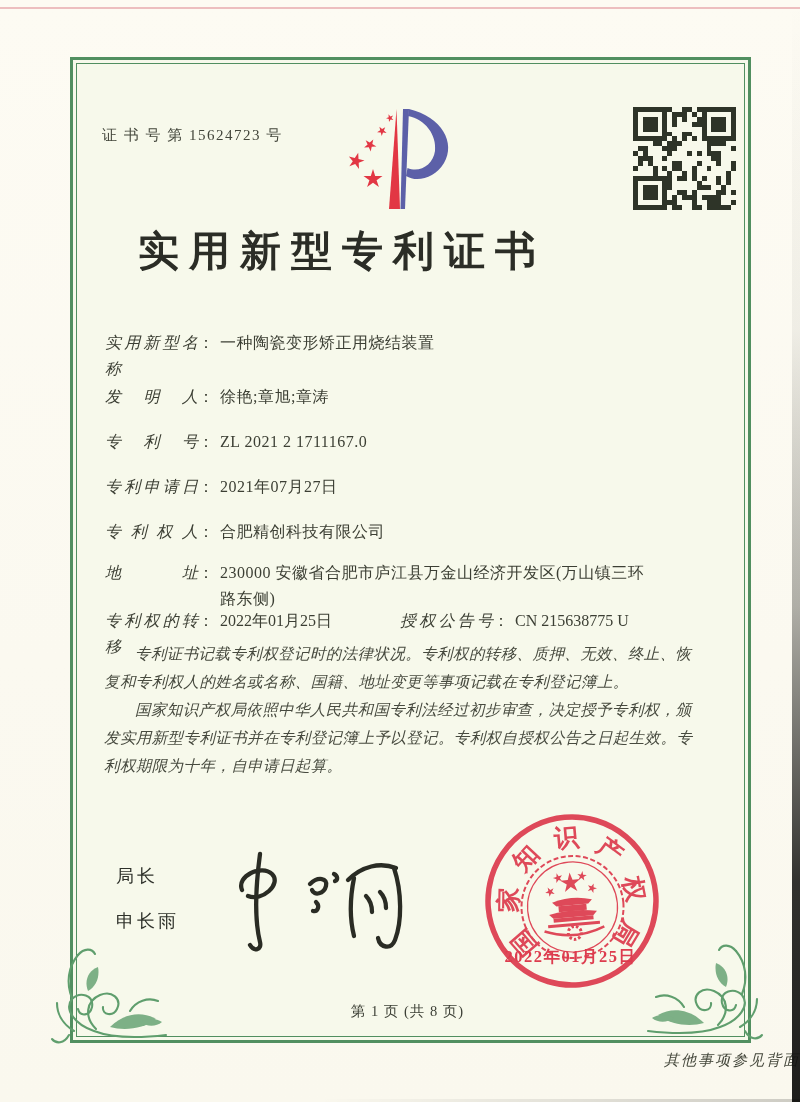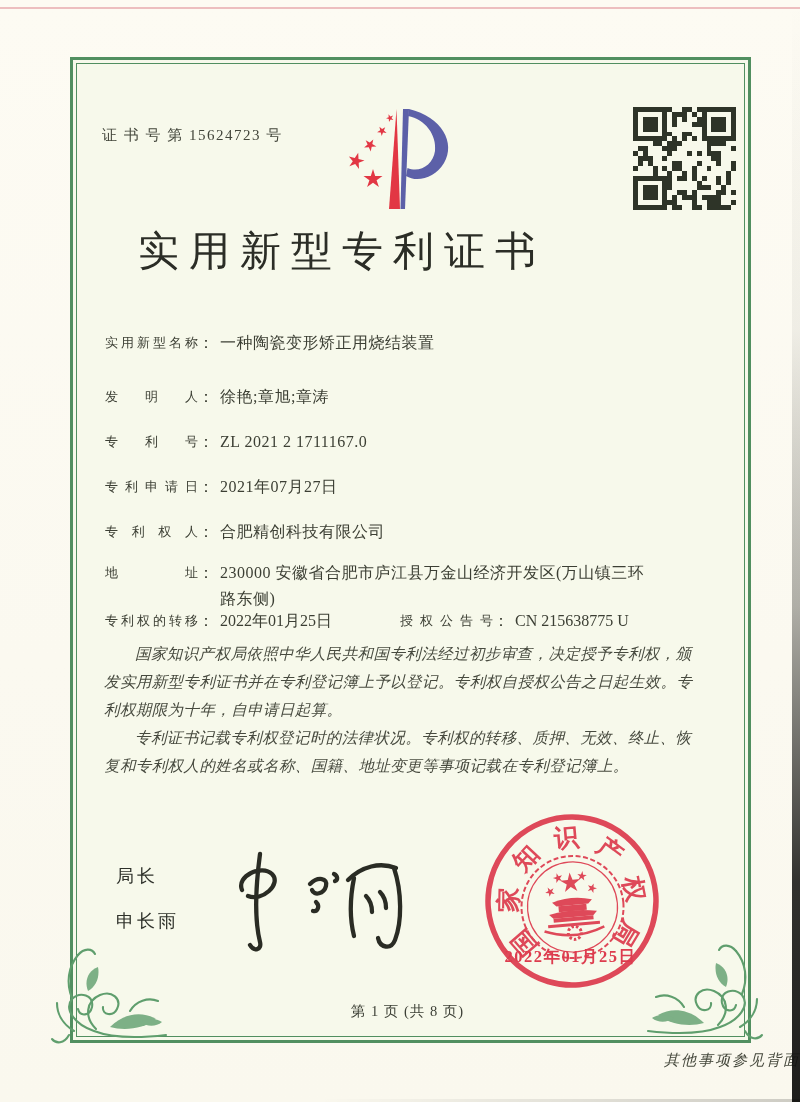--- a/index.html
+++ b/index.html
@@ -21,25 +21,25 @@
   .wave-fade{position:absolute;left:74px;top:61px;width:667px;height:972px;
     background:linear-gradient(180deg,rgba(252,250,240,.88) 0%,rgba(252,250,240,.78) 30%,rgba(250,250,238,.5) 55%,rgba(248,249,236,.15) 75%,rgba(248,249,236,0) 88%);}
   .corner-flourish{position:absolute;width:128px;height:108px;}
   .corner-flourish.bl{left:44px;top:938px;}
   .corner-flourish.br{left:642px;top:934px;transform:scaleX(-1);}
 
   .cert-number{position:absolute;left:102px;top:126px;font-size:15px;letter-spacing:1.5px;color:#43463b;}
   .logo{position:absolute;left:330px;top:105px;width:140px;height:112px;}
   .qr{position:absolute;left:633px;top:107px;width:103px;height:103px;}
   .title{position:absolute;left:0;top:224px;width:684px;text-align:center;
-    font-size:41px;font-weight:400;letter-spacing:10px;color:#2b2d26;}
+    font-size:41px;font-weight:700;letter-spacing:10px;color:#2b2d26;}
 
   .fields{position:absolute;left:0;top:0;width:800px;height:0;}
   .field-row{position:absolute;left:105px;right:64px;font-size:16px;color:#3c3f34;line-height:26px;}
-  .field-label{display:inline-block;width:93px;font-size:13px;text-align:justify;text-align-last:justify;vertical-align:top;}
+  .field-label{display:inline-block;width:93px;font-size:16px;text-align:justify;text-align-last:justify;vertical-align:top;font-style:italic;}
   .field-colon{display:inline-block;margin-right:6px;vertical-align:top;}
   .field-value{display:inline-block;width:485px;vertical-align:top;letter-spacing:.5px;}
   .field-value.wrap{width:432px;}
   .grant-pair2{position:absolute;left:295px;top:0;}
 
   .body-text{position:absolute;left:104px;top:640px;width:596px;font-size:15.5px;line-height:28px;
     color:#474a3f;font-style:italic;}
   .body-text p{margin:0;text-indent:2em;letter-spacing:.4px;}
 
   .signatory{position:absolute;left:116px;top:864px;font-family:"Liberation Sans","DejaVu Sans",sans-serif;
@@ -362,22 +362,22 @@
   </div>
 
   <div class="field-row" style="top:608px">
     <span class="field-label">专利权的转移</span><span class="field-colon">：</span><span>2022年01月25日</span>
     <span class="grant-pair2">
       <span class="field-label">授权公告号</span><span class="field-colon">：</span><span>CN 215638775 U</span>
     </span>
   </div>
 
   <div class="body-text" id="body-text">
+      <p>专利证书记载专利权登记时的法律状况。专利权的转移、质押、无效、终止、恢复和专利权人的姓名或名称、国籍、地址变更等事项记载在专利登记簿上。</p>
       <p>国家知识产权局依照中华人民共和国专利法经过初步审查，决定授予专利权，颁发实用新型专利证书并在专利登记簿上予以登记。专利权自授权公告之日起生效。专利权期限为十年，自申请日起算。</p>
-      <p>专利证书记载专利权登记时的法律状况。专利权的转移、质押、无效、终止、恢复和专利权人的姓名或名称、国籍、地址变更等事项记载在专利登记簿上。</p>
     </div>
 
   <div class="signatory">
     <div>局长</div>
     <div class="name">申长雨</div>
   </div>
 
   <svg class="signature" viewBox="0 0 230 118">
     <g stroke="#2a2c24" fill="none" stroke-width="4.3" stroke-linecap="round" stroke-linejoin="round">
       <path d="M32,50 C26,36 52,24 62,34 C72,44 52,62 38,56"></path>

